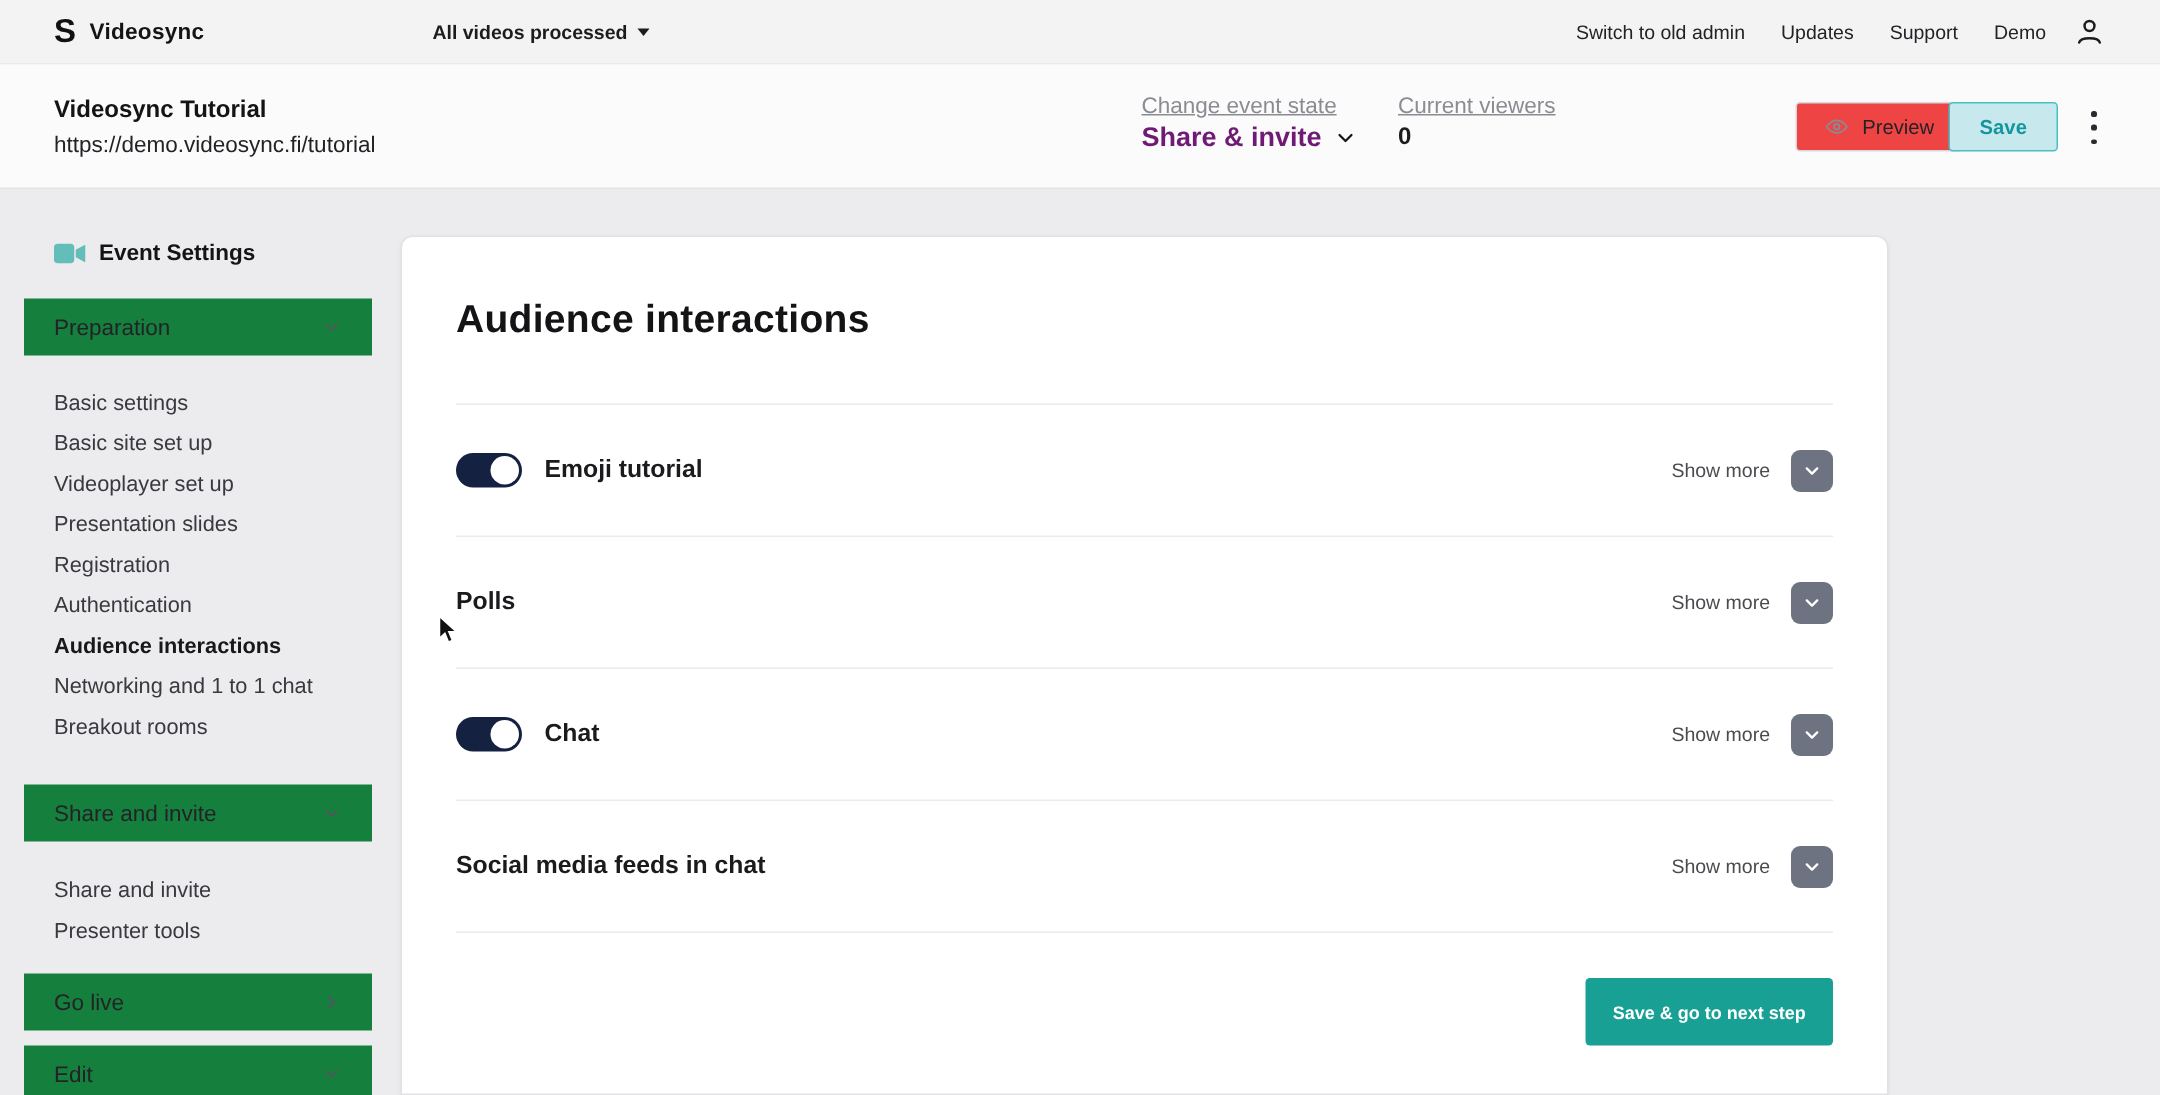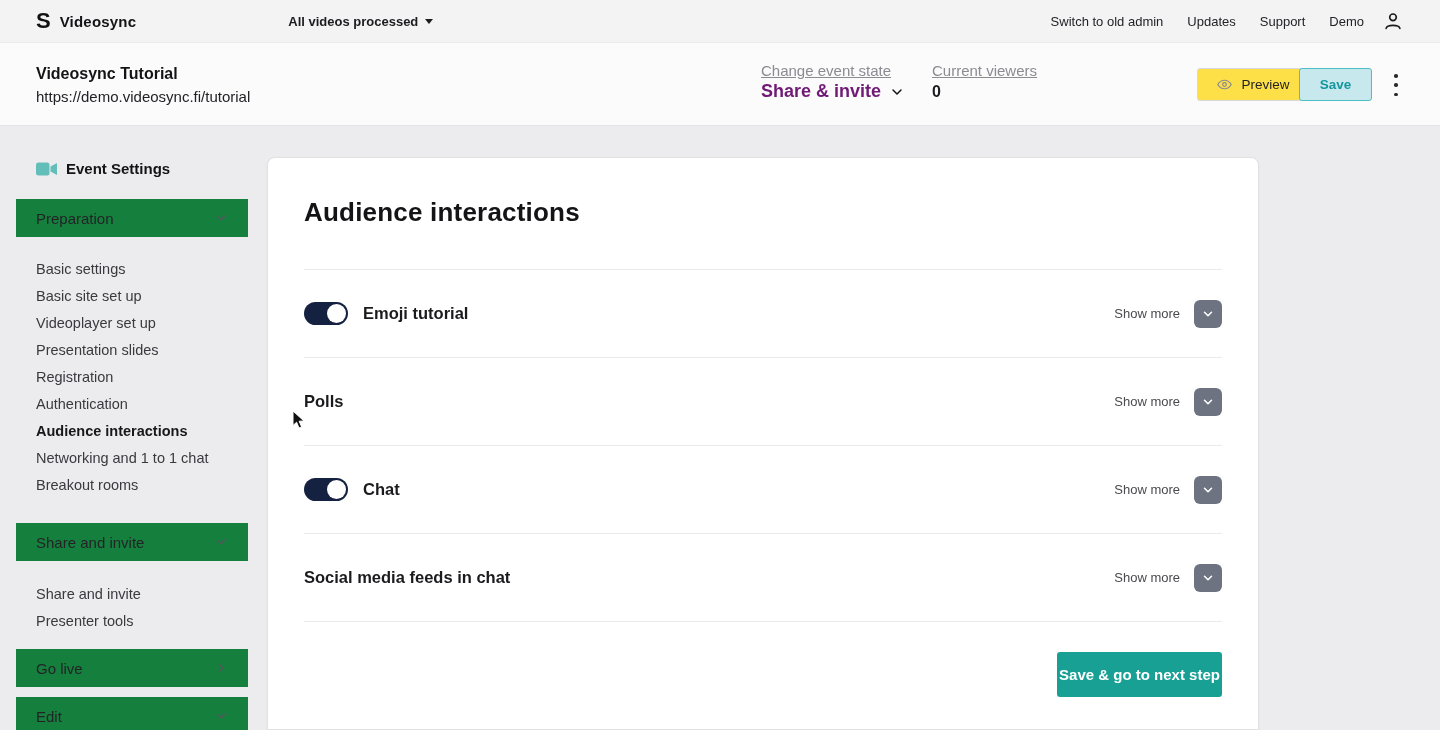--- a/index.html
+++ b/index.html
@@ -50,21 +50,21 @@
   .viewers-count { font-size:16px; font-weight:700; margin-top:5px; }
 
   .btn { display:inline-flex; align-items:center; justify-content:center; gap:8px;
     border-radius:3px; font-family:inherit; cursor:pointer; border:none; }
   .live-btn {
     position:absolute; left:1042px; top:24px; width:144px; height:34px;
     color:#fff; font-size:13.5px; font-weight:500;
   }
   .preview-btn {
     position:absolute; left:1197px; top:25px; width:112px; height:33px;
-    background:#fde047; border:1px solid #d8d8dc; color:#232327; font-size:13.5px;
+    background:#ef4444; border:1px solid #d8d8dc; color:#232327; font-size:13.5px;
   }
   .save-btn {
     position:absolute; left:1299px; top:25px; width:73px; height:33px;
     font-size:13.5px; font-weight:700;
   }
   .kebab { position:absolute; left:1390px; top:31px; width:12px; height:22px;
     display:flex; flex-direction:column; align-items:center; justify-content:space-between; cursor:pointer; }
   .kebab i { width:3.5px; height:3.5px; border-radius:50%; background:#2a2a30; }
 
   
@@ -105,21 +105,21 @@
     border-radius:50%; background:#fff;
   }
   .row-label { font-size:16.5px; font-weight:700; color:#1b1b1e; }
   .row-right { margin-left:auto; display:flex; align-items:center; gap:14px; }
   .show-more { font-size:13px; color:#4a4a4f; cursor:pointer; }
   .chev-btn {
     width:28px; height:28px; border-radius:6px; border:none; cursor:pointer;
     display:flex; align-items:center; justify-content:center;
   }
   .save-next-wrap { display:flex; justify-content:flex-end; margin-top:30px; }
-  .save-next { width:165px; height:45px; color:#fff; font-size:15px; font-weight:700; }
+  .save-next { width:165px; height:45px; color:#fff; font-size:12px; font-weight:700; }
 
   .cursor { position:absolute; left:292px; top:284px; pointer-events:none; z-index:50; }
 </style>
 </head>
 <body>
 
 <div class="topbar">
   <div class="brand">
     <span class="logo-s">S</span>
     <span class="brand-name">Videosync</span>

